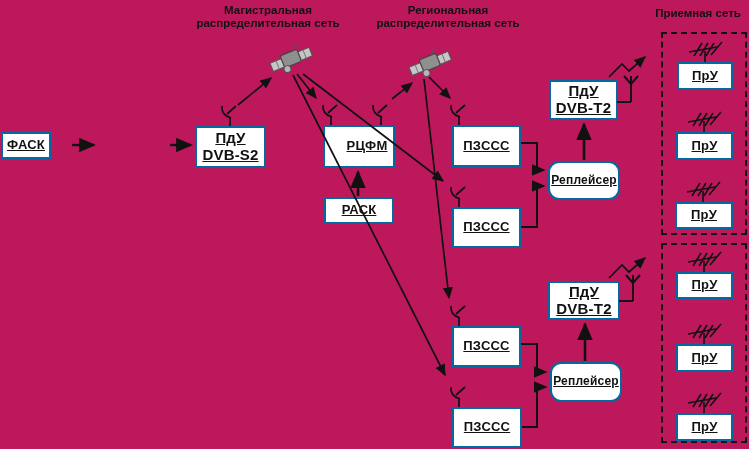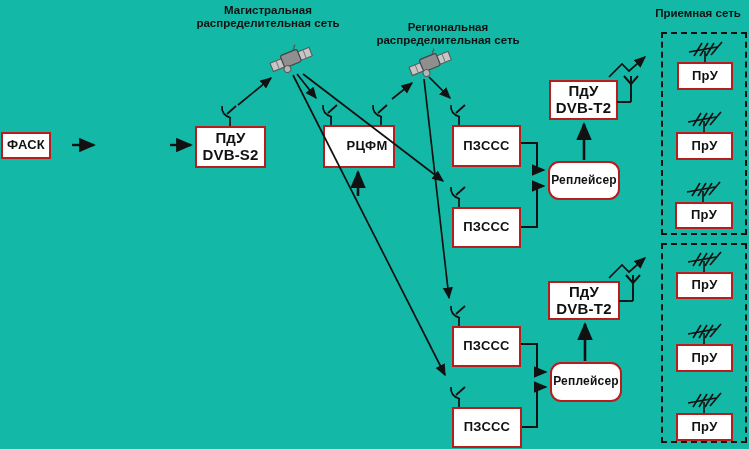--- a/index.html
+++ b/index.html
@@ -1,24 +1,25 @@
 <!DOCTYPE html>
 <html><head>
 <meta charset="utf-8">
 <style>
   html,body{margin:0;padding:0;background:#ffffff;}
   .stage{
-    position:relative;width:749px;height:449px;background:#14b8a6;
+    position:relative;width:749px;height:449px;background:#be185d;
     font-family:"Liberation Sans",sans-serif;color:#111;overflow:hidden;
   }
   .node{
-    position:absolute;box-sizing:border-box;border:2px solid #b91c1c;background:#fff;
+    position:absolute;box-sizing:border-box;border:2px solid #0369a1;background:#fff;
     display:flex;flex-direction:column;align-items:center;justify-content:center;
     font-weight:bold;font-size:13px;line-height:1.12;text-align:center;z-index:1;
     letter-spacing:.2px;
+    text-decoration:underline;
   }
   .node.two-line{font-size:15px;}
   .node.small{font-size:12px;border-radius:11px;}
   .dashed-group{
     position:absolute;box-sizing:border-box;border:2px dashed #111;background:transparent;z-index:0;
   }
   .top-label{
     position:absolute;text-align:center;font-weight:bold;font-size:11.5px;line-height:13px;z-index:1;
   }
   svg.overlay{position:absolute;left:0;top:0;z-index:2;pointer-events:none;}
@@ -26,40 +27,43 @@
 </style>
 </head>
 <body>
 
 <div class="stage">
 
   <div class="top-label" style="left:183px;top:4px;width:170px;">
     <span>Магистральная</span><br>
     <span>распределительная сеть</span>
   </div>
-  <div class="top-label" style="left:363px;top:21px;width:170px;">
+  <div class="top-label" style="left:363px;top:4px;width:170px;">
     <span>Региональная</span><br>
     <span>распределительная сеть</span>
   </div>
   <div class="top-label" style="left:648px;top:7px;width:100px;">
     <span>Приемная сеть</span>
   </div>
 
   <div class="dashed-group" style="left:661px;top:32px;width:86px;height:203px;"></div>
   <div class="dashed-group" style="left:661px;top:243px;width:86px;height:200px;"></div>
 
   <div class="node" style="left:1px;top:132px;width:50px;height:27px;">
     <span>ФАСК</span>
   </div>
   <div class="node two-line" style="left:195px;top:126px;width:71px;height:42px;">
     <span>ПдУ</span>
     <span>DVB-S2</span>
   </div>
   <div class="node" style="left:323px;top:125px;width:72px;height:43px;padding-left:16px;">
     <span>РЦФМ</span>
+  </div>
+  <div class="node" style="left:324px;top:197px;width:70px;height:27px;">
+    <span>РАСК</span>
   </div>
 
   <div class="node" style="left:452px;top:125px;width:69px;height:42px;">
     <span>ПЗССС</span>
   </div>
   <div class="node" style="left:452px;top:207px;width:69px;height:41px;">
     <span>ПЗССС</span>
   </div>
   <div class="node small" style="left:548px;top:161px;width:72px;height:39px;">
     <span>Реплейсер</span>

